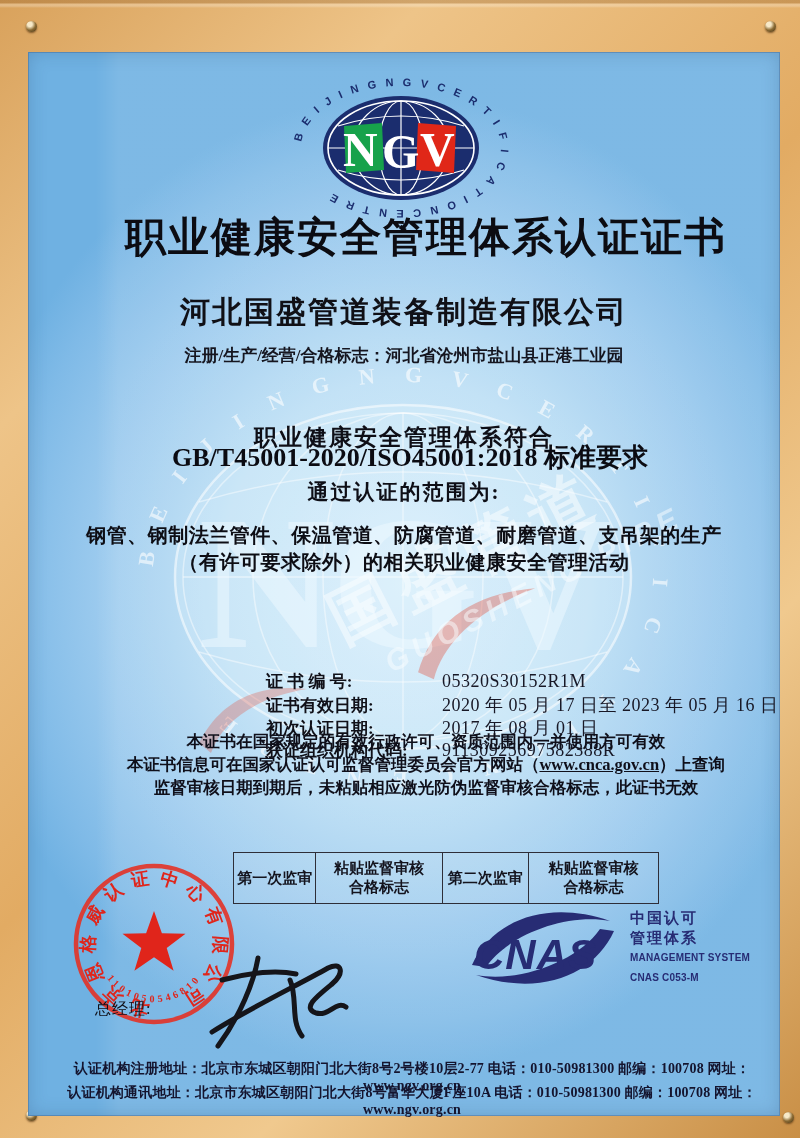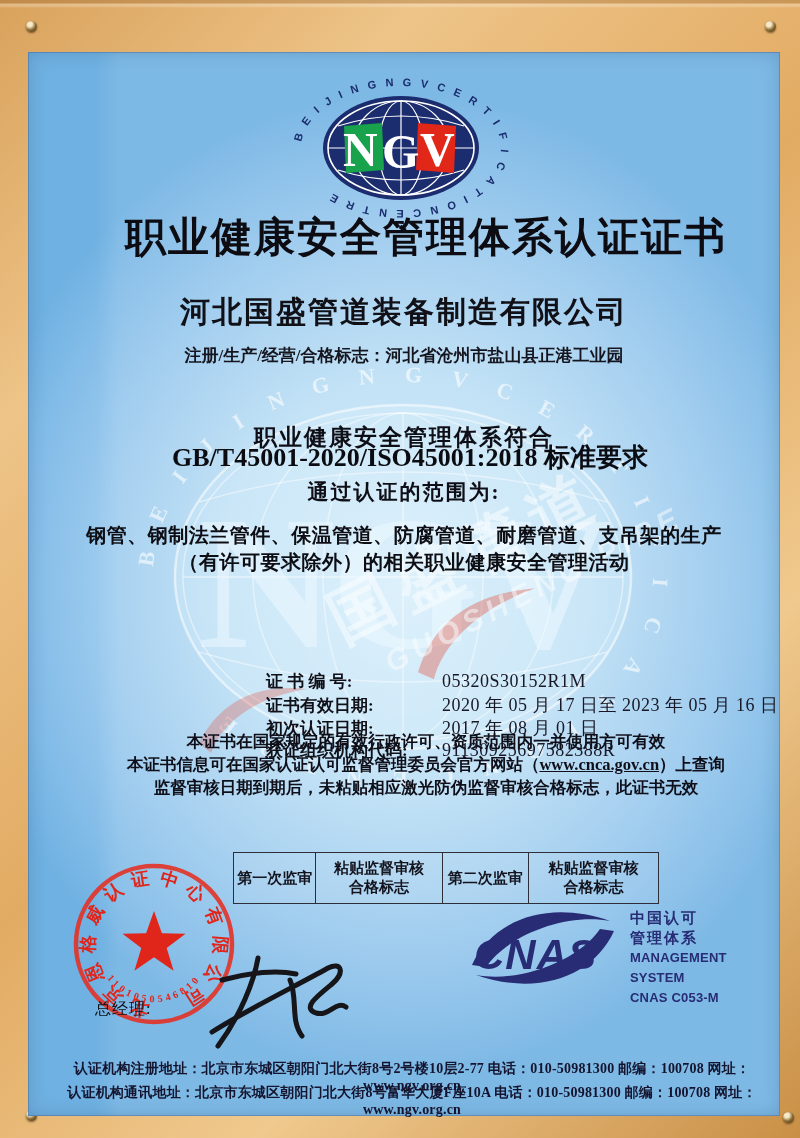--- a/index.html
+++ b/index.html
@@ -42,21 +42,21 @@
   .audit{left:205px;top:800px;width:424px;height:50px;display:flex;
          border:1px solid #2e2e38;background:rgba(255,255,255,.06);}
   .acell{border-left:1px solid #2e2e38;display:flex;flex-direction:column;
          align-items:center;justify-content:center;font-size:15px;font-weight:bold;
          color:#14141e;line-height:19px;}
   .acell:first-child{border-left:none;}
   .c1{width:82px;} .c2{width:126px;} .c3{width:86px;} .c4{width:130px;}
   .sig-label{font-size:16px;font-weight:normal;color:#101018;letter-spacing:1px;}
   .cnas-text{line-height:20px;color:#272c74;font-family:"Liberation Sans",sans-serif;}
   .cnas-cn{font-size:15px;font-weight:bold;letter-spacing:2px;}
-  .cnas-en{font-size:13px;font-weight:bold;letter-spacing:.2px;}
+  .cnas-en{font-size:10px;font-weight:bold;letter-spacing:.2px;}
   .footer{font-size:14px;font-weight:bold;color:#14142e;letter-spacing:.2px;padding-left:16px;}
   .wm-diag{left:340px;top:520px;width:480px;transform:rotate(-27deg);transform-origin:left bottom;}
   .wm-cn{font-size:64px;font-weight:bold;color:rgba(250,253,255,.55);letter-spacing:10px;
          font-family:"Liberation Sans",sans-serif;}
   .wm-en{font-size:30px;font-weight:bold;font-style:italic;color:rgba(250,253,255,.5);
          letter-spacing:6px;margin-left:30px;font-family:"Liberation Sans",sans-serif;}
 </style>
 </head>
 <body>
 

